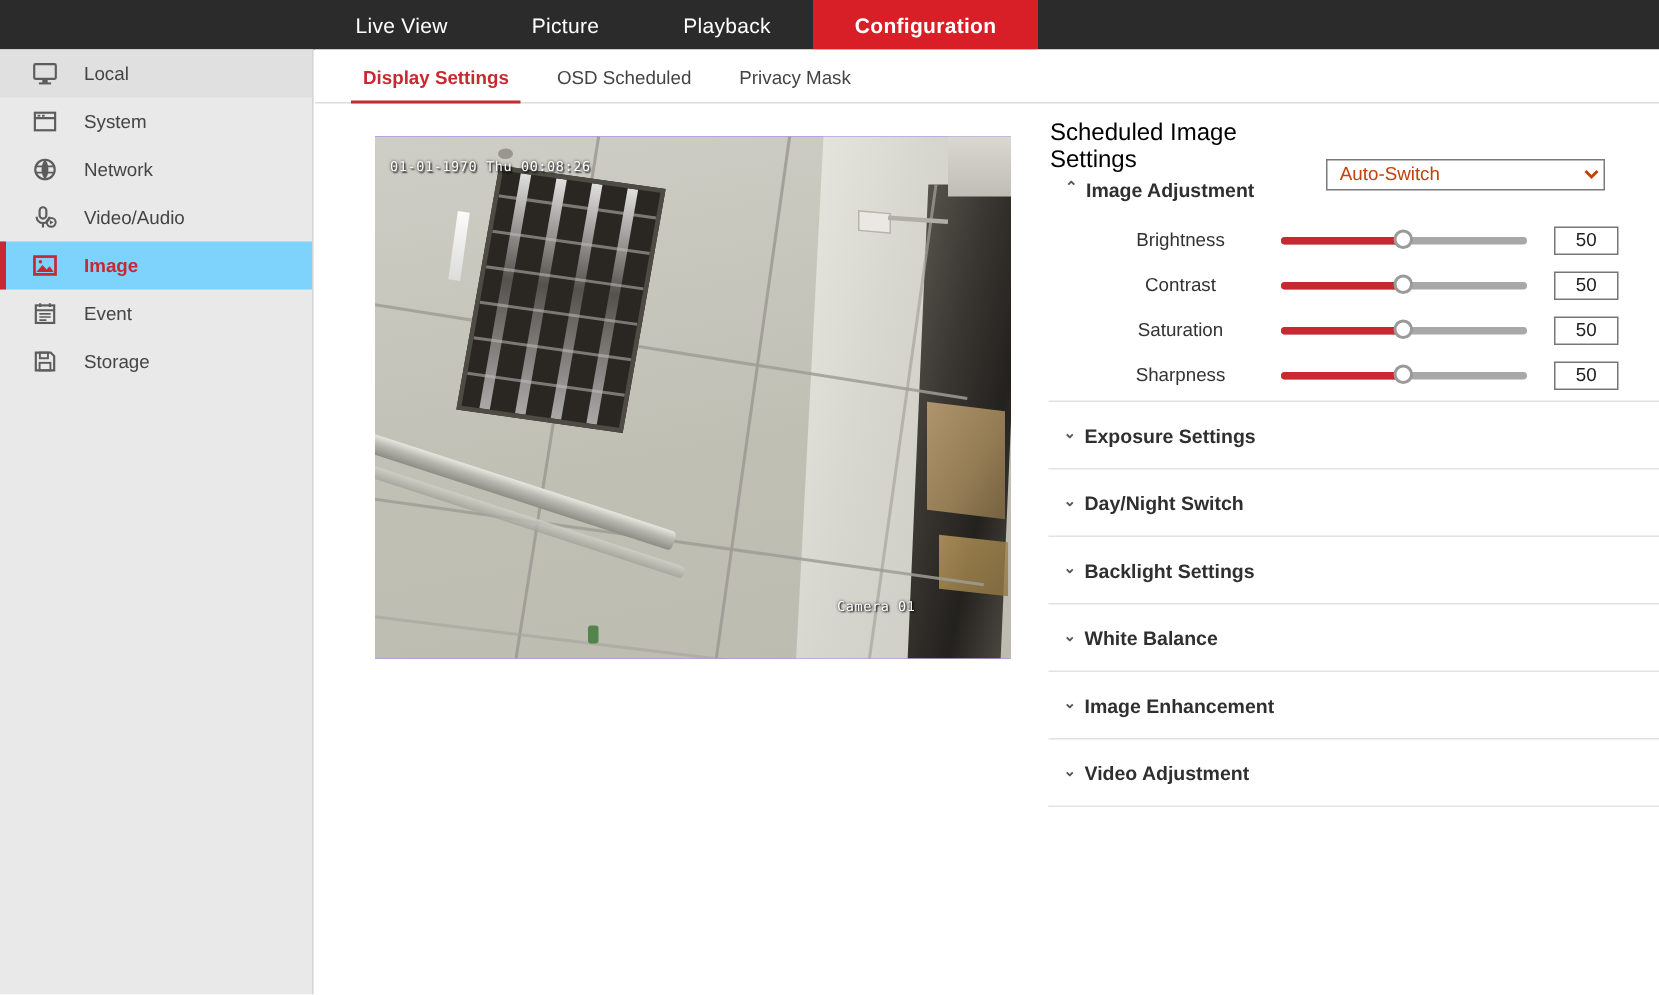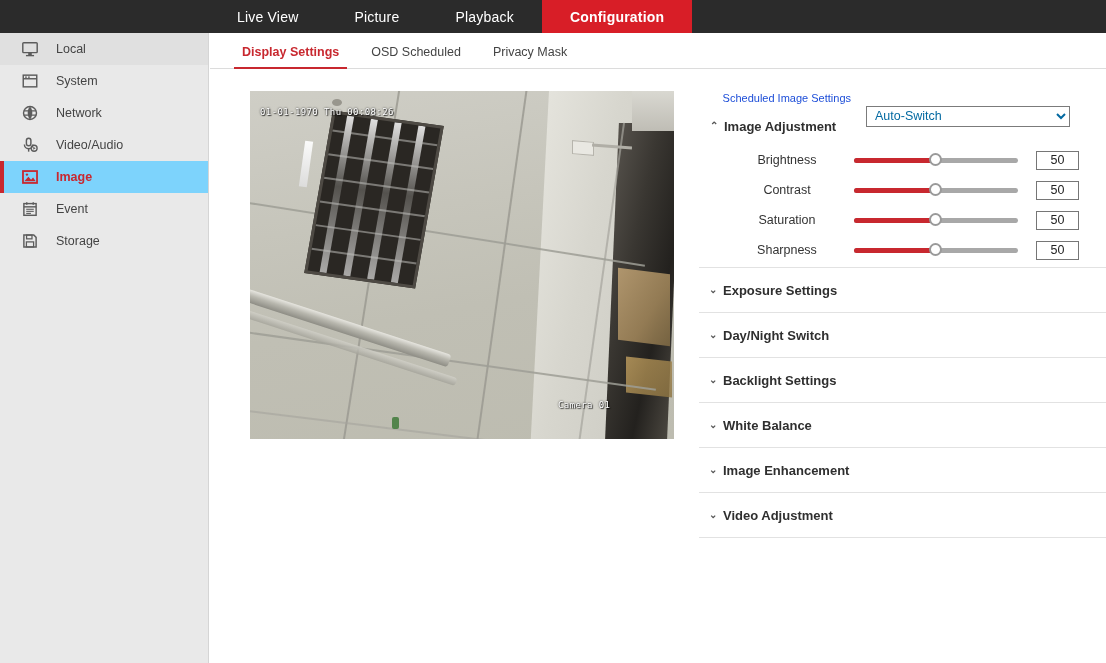--- a/index.html
+++ b/index.html
@@ -296,30 +296,30 @@
     width: 406px;
   }
   .row-sched {
     display: flex;
     align-items: center;
     justify-content: flex-end;
     padding-right: 36px;
     height: 30px;
   }
   .row-sched .lbl {
-    font-size: 11px;
-    color: #1d4ed8;
+    font-size: 16px;
+    color: #000000;
     margin-right: 15px;
   }
   select.sched {
     width: 204px;
     height: 21px;
     font-family: "Liberation Sans", sans-serif;
     font-size: 12.5px;
-    color: #0369a1;
+    color: #c2410c;
     background: #ffffff;
     border: 1px solid #7b7b7b;
     border-radius: 0;
     padding: 0 4px;
     box-sizing: border-box;
     margin-top: 36px;
   }
 
   .section-head {
     display: flex;

